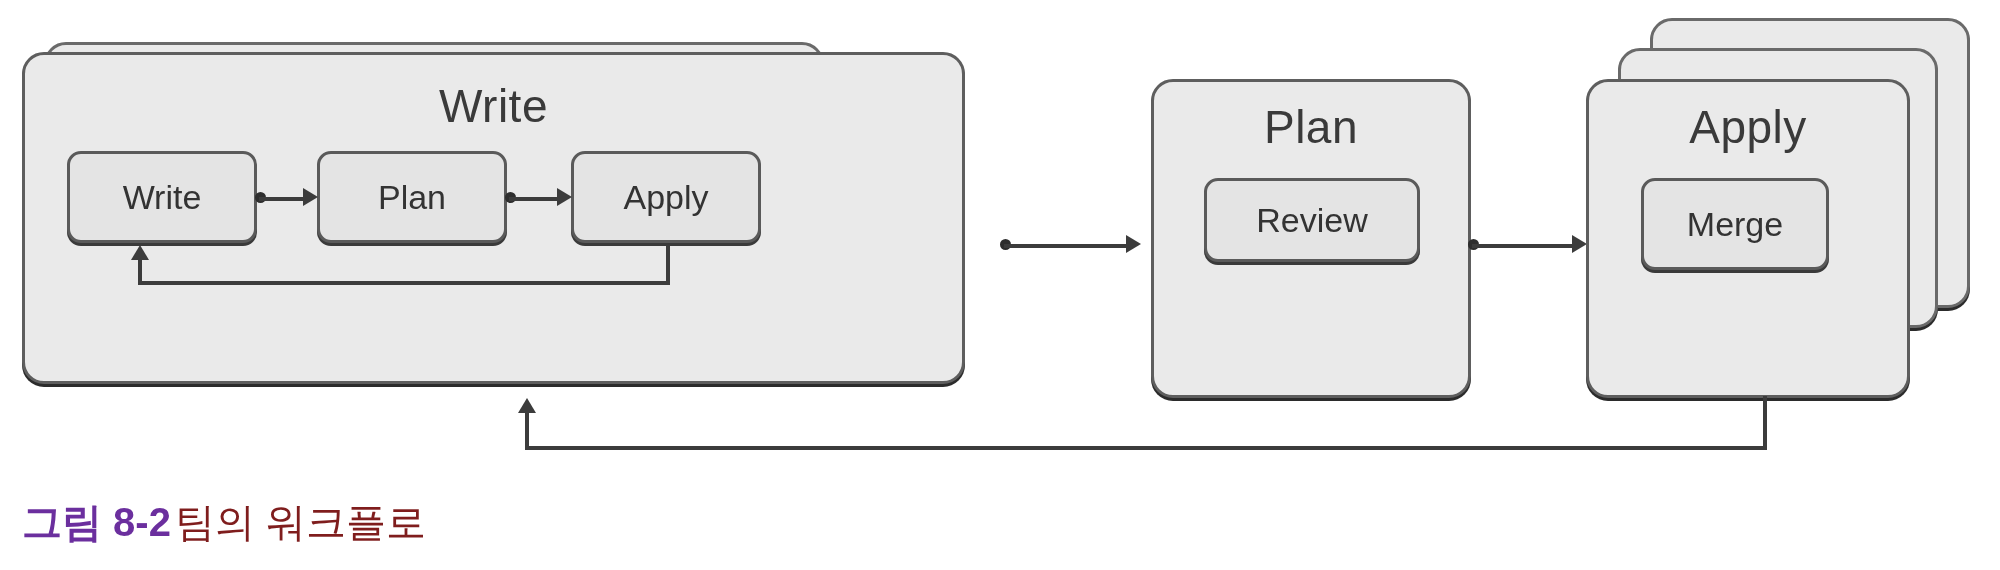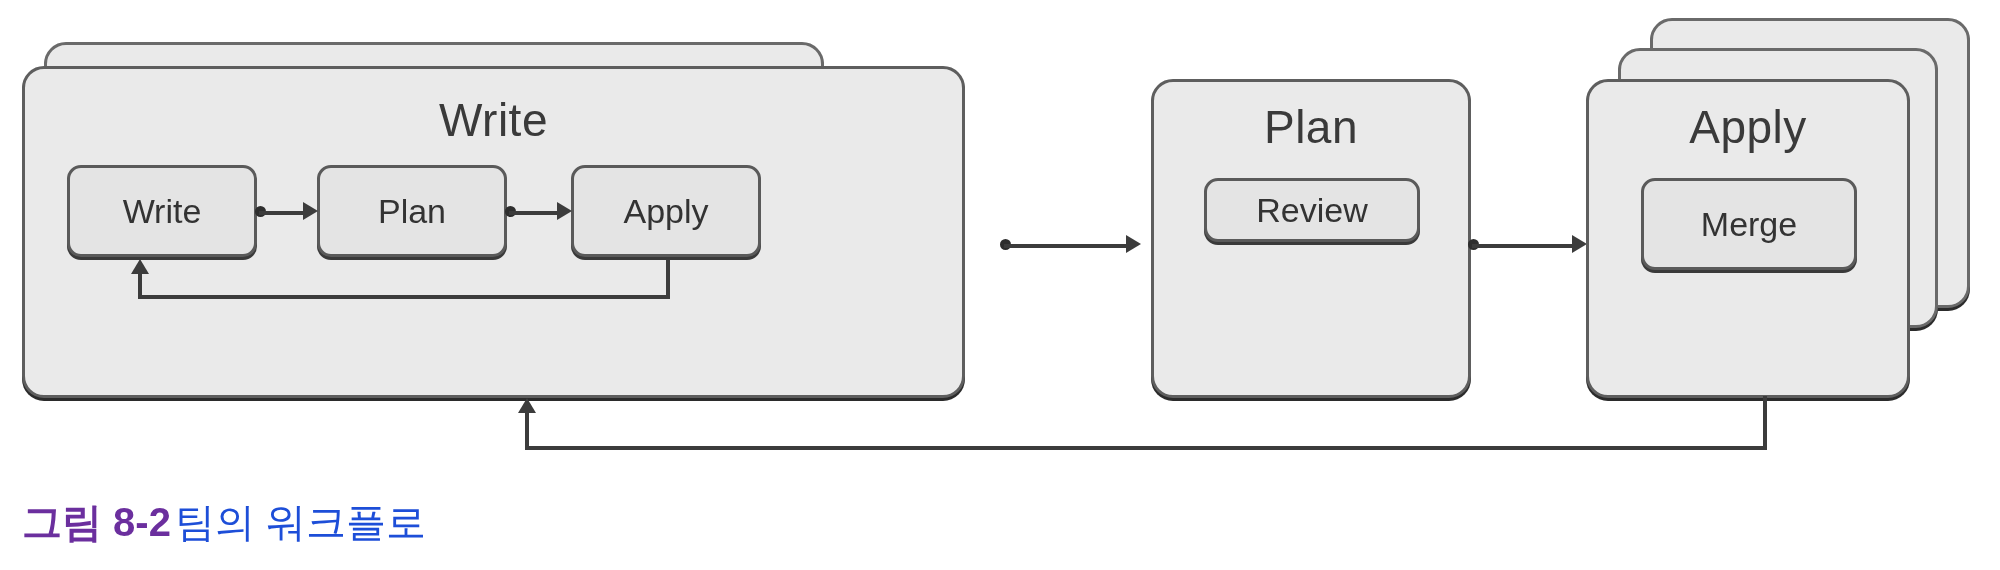--- a/index.html
+++ b/index.html
@@ -120,34 +120,34 @@
     font-size: 40px;
     color: #1e1e1e;
     white-space: nowrap;
   }
   .caption .fig-num {
     color: #6b2f9e;
     font-weight: 700;
     margin-right: 4px;
   }
   .caption .fig-text {
-    color: #1d4ed8;
+    color: #7f1d1d;
     font-weight: 400;
   }
 </style>
 </head>
 <body>
 
 <div id="figure-root">
 
   <div class="diagram">
 
     <div class="card back" style="left:44px; top:42px; width:780px; height:248px;"></div>
 
-    <div class="card front" style="left:22px; top:66px; width:943px; height:332px;">
+    <div class="card front" style="left:22px; top:52px; width:943px; height:332px;">
       <div class="card-title" style="top:24px;">Write</div>
 
       <div class="step" style="left:42px; top:96px; width:190px; height:92px;">
         <span>Write</span>
       </div>
 
       <div class="step" style="left:292px; top:96px; width:190px; height:92px;">
         <span>Plan</span>
       </div>
 
@@ -169,36 +169,36 @@
       <span class="arrow-up" style="left:106px; top:190px;"></span>
     </div>
 
     <span class="dot" style="left:1000px; top:239px;"></span>
     <span class="hline" style="left:1004px; top:244px; width:126px;"></span>
     <span class="arrow-right" style="left:1126px; top:235px;"></span>
 
     <div class="card front" style="left:1151px; top:79px; width:320px; height:319px;">
       <div class="card-title" style="top:18px;">Plan</div>
 
-      <div class="step" style="left:50px; top:96px; width:216px; height:64px;">
+      <div class="step" style="left:50px; top:96px; width:216px; height:84px;">
         <span>Review</span>
       </div>
     </div>
 
     <span class="dot" style="left:1468px; top:239px;"></span>
     <span class="hline" style="left:1472px; top:244px; width:108px;"></span>
     <span class="arrow-right" style="left:1572px; top:235px;"></span>
 
     <div class="card back" style="left:1650px; top:18px; width:320px; height:290px;"></div>
     <div class="card back" style="left:1618px; top:48px; width:320px; height:280px;"></div>
 
     <div class="card front" style="left:1586px; top:79px; width:324px; height:319px;">
       <div class="card-title" style="top:18px;">Apply</div>
 
-      <div class="step" style="left:52px; top:96px; width:216px; height:92px;">
+      <div class="step" style="left:52px; top:96px; width:188px; height:92px;">
         <span>Merge</span>
       </div>
     </div>
 
     <span class="vline" style="left:1763px; top:396px; height:52px;"></span>
     <span class="hline" style="left:525px; top:446px; width:1242px;"></span>
     <span class="vline" style="left:525px; top:412px; height:38px;"></span>
     <span class="arrow-up" style="left:518px; top:398px;"></span>
 
   </div>

